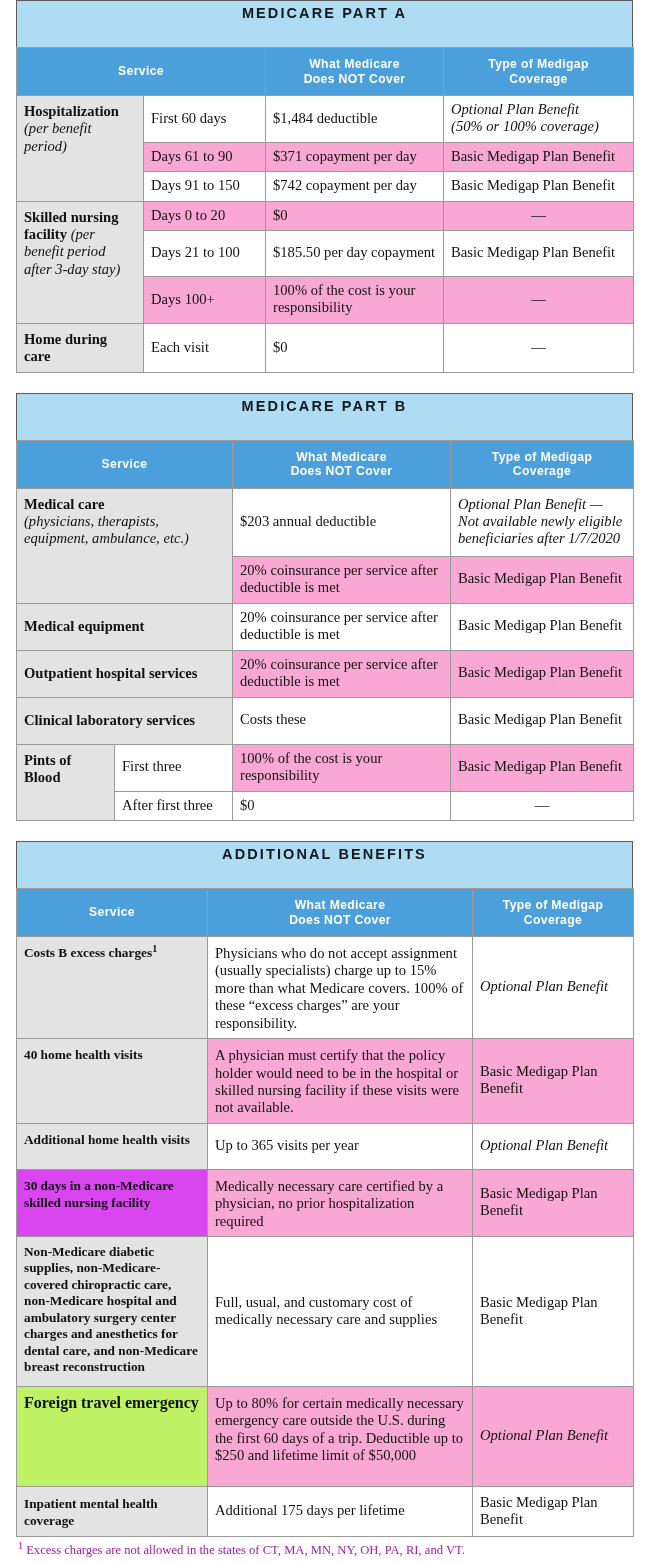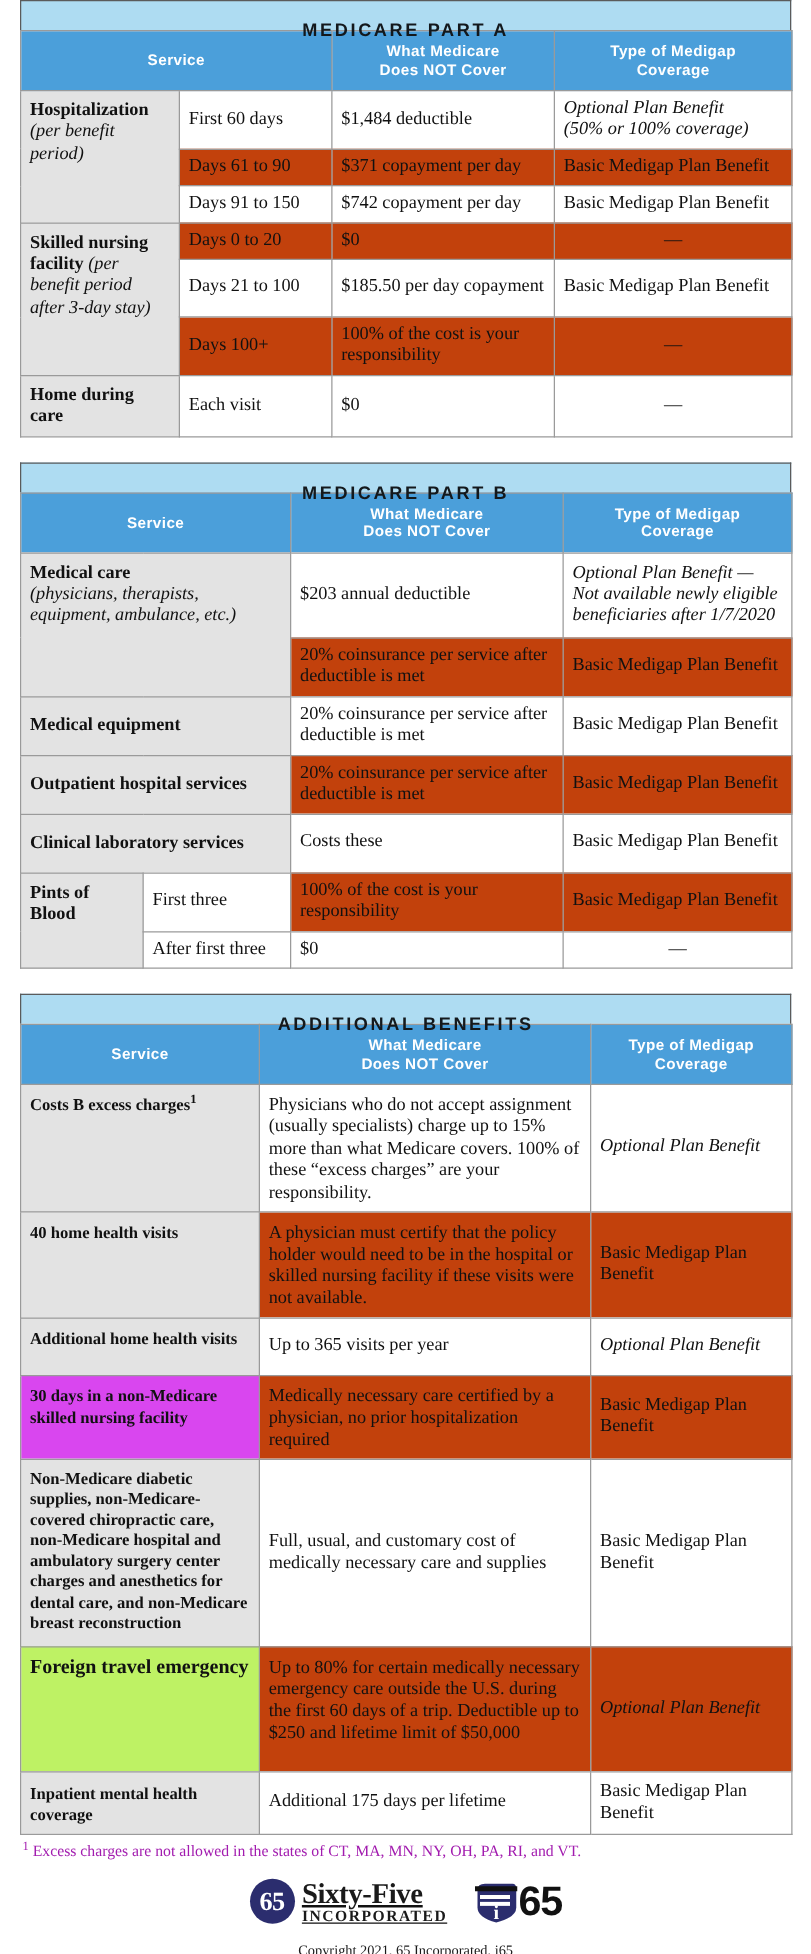--- a/index.html
+++ b/index.html
@@ -30,22 +30,22 @@
   .title-bar {
     background: #aedcf2;
     border: 1.5px solid #5b5b5b;
     border-bottom: none;
     text-align: center;
     font-family: "Liberation Sans", "DejaVu Sans", sans-serif;
     font-weight: bold;
     font-size: 14.5px;
     letter-spacing: 2.1px;
     color: #13181c;
-    padding: 16px 0 7px 0;
-    height: 22px;
+    padding: 4px 0 7px 0;
+    height: 47px;
     line-height: 17px;
   }
 
   th.colhead {
     background: #4b9fda;
     color: #ffffff;
     font-family: "Liberation Sans", "DejaVu Sans", sans-serif;
     font-weight: bold;
     font-size: 12.2px;
     letter-spacing: 0.35px;
@@ -56,21 +56,21 @@
     vertical-align: middle;
   }
 
   td {
     font-size: 14.6px;
     line-height: 17.4px;
     padding: 5px 7px 6px 7px;
     vertical-align: middle;
     background: #ffffff;
   }
-  td.shade    { background: #c2410c; }
+  td.shade    { background: #f9a8d4; }
   td.svc      { background: #e3e3e3; font-weight: bold; vertical-align: top; padding-top: 7px; }
   td.svc i    { font-weight: normal; font-style: italic; }
   td.center   { text-align: center; }
   td.ital     { font-style: italic; }
   td.mid      { vertical-align: middle; }
   td.top      { vertical-align: top; }
   .thickline  { border-top: 1.5px solid #5b5b5b !important; }
 
   .sup { font-size: 10px; vertical-align: super; line-height: 0; }
 

